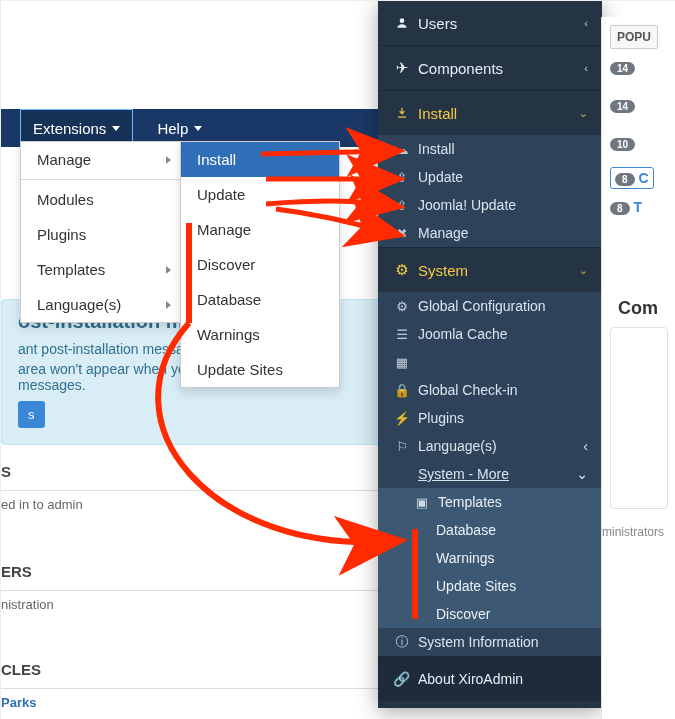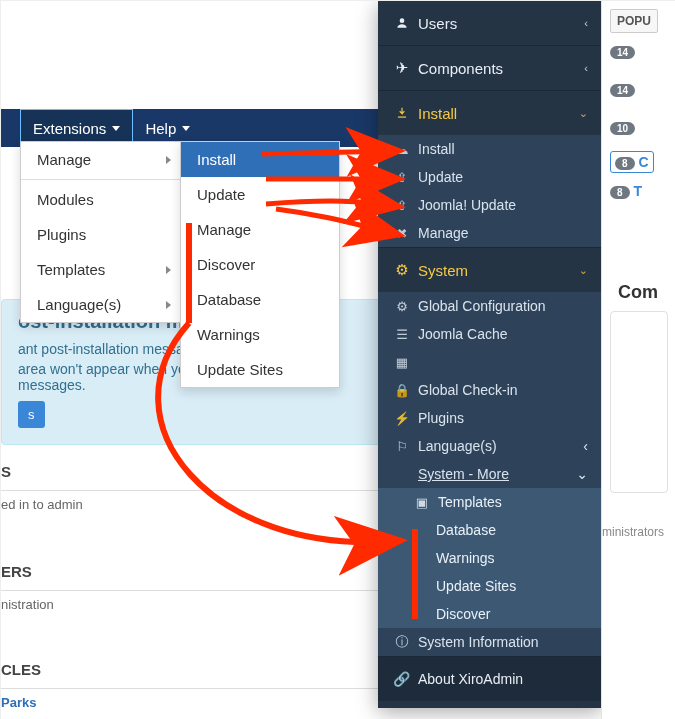--- a/index.html
+++ b/index.html
@@ -1,19 +1,19 @@
 <!DOCTYPE html>
 <html><head>
 <meta charset="utf-8">
 <style>
   html,body{margin:0;padding:0;font-family:-apple-system,BlinkMacSystemFont,"Segoe UI",Helvetica,Arial,sans-serif;font-size:14px;color:#333;background:#fff;}
   .stage{position:relative;width:675px;height:719px;overflow:hidden;border:1px solid #eee;}
   
   .old-bar{position:absolute;left:0;top:108px;right:0;height:38px;background:#1a3867;}
-  .old-menu{position:absolute;left:19px;top:108px;height:38px;display:flex;align-items:stretch;}
+  .old-menu{position:absolute;left:19px;top:108px;height:38px;display:flex;align-items:stretch;gap:12px;}
   .old-menu-item{display:flex;align-items:center;padding:0 12px;color:#fff;font-size:15px;cursor:pointer;}
   .old-menu-item.active{border:1px solid #6cc0ff;background:#163257;}
   .caret{display:inline-block;margin-left:6px;width:0;height:0;border-left:4px solid transparent;border-right:4px solid transparent;border-top:5px solid currentColor;}
   .caret-right{display:inline-block;width:0;height:0;border-top:4px solid transparent;border-bottom:4px solid transparent;border-left:5px solid #888;}
   
   .dd{position:absolute;background:#fff;border:1px solid #ccc;box-shadow:0 4px 10px rgba(0,0,0,.15);}
   .dd-item{position:relative;padding:9px 16px;font-size:15px;color:#333;white-space:nowrap;cursor:pointer;}
   .dd-item .caret-right{position:absolute;right:10px;top:50%;margin-top:-4px;}
   .dd-item.hl{background:#2f6fb8;color:#fff;}
   .dd-sep{height:1px;background:#ddd;margin:2px 0;}
@@ -37,21 +37,21 @@
   .side-item{display:flex;align-items:center;height:28px;padding:0 14px 0 34px;font-size:14px;color:#d9e3ee;cursor:pointer;}
   .side-item.withicon{padding-left:14px;}
   .side-item .ic{width:20px;display:inline-flex;justify-content:center;margin-right:6px;opacity:.85;font-size:13px;}
   .side-item.small{height:28px;font-size:14px;}
   .side-item.underline span.lbl{text-decoration:underline;}
   .side-deep{background:#3c5873;}
   .side-deep .side-item{padding-left:58px;height:28px;font-size:14px;color:#eaf1f8;}
   .about{display:flex;align-items:center;height:44px;padding:0 14px;background:#1d2b3a;color:#e8eef5;}
   .about .ic{width:20px;display:inline-flex;justify-content:center;margin-right:6px;}
   
-  .rstrip{position:absolute;right:0;top:0;width:74px;bottom:0;background:#fff;border-left:1px solid #e3e3e3;margin-left:28px;}
+  .rstrip{position:absolute;right:0;top:16px;width:74px;bottom:0;background:#fff;border-left:1px solid #e3e3e3;margin-left:28px;}
   .rbox{position:absolute;padding:6px 8px;font-size:12px;font-weight:700;color:#555;}
   .badge{display:inline-block;background:#6f7780;color:#fff;border-radius:8px;padding:1px 7px;font-size:10px;font-weight:700;}
   .footer-note{position:absolute;font-size:12px;color:#888;}
   
   .ann{position:absolute;pointer-events:none;}
   svg{display:block;}
 </style>
 </head>
 <body>
 

